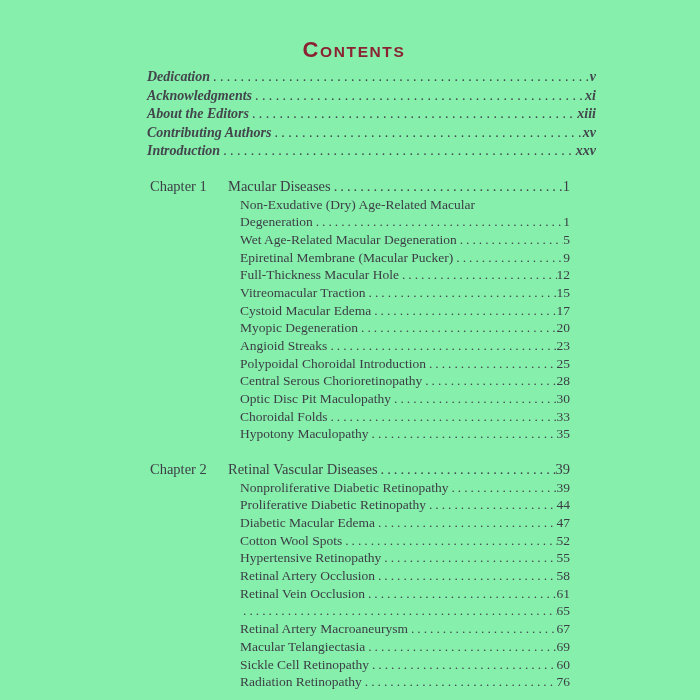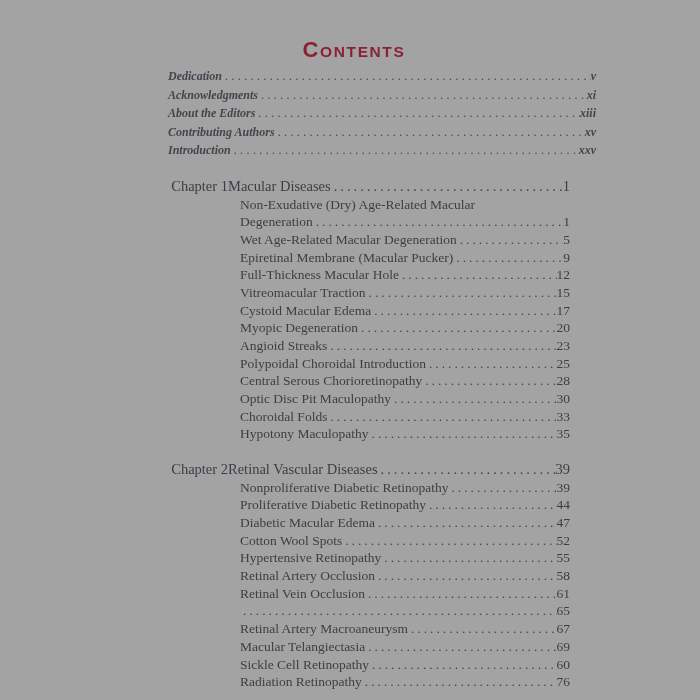--- a/index.html
+++ b/index.html
@@ -10,21 +10,21 @@
   body {
     width: 700px;
     height: 700px;
     position: relative;
     overflow: hidden;
     font-family: "Liberation Serif", serif;
   }
   .page {
     position: absolute;
     inset: 0;
-    background: #a3a3a3;
+    background: #86efac;
   }
   
   .title {
     position: absolute;
     top: 37px;
     left: 0;
     width: 708px;
     margin: 0;
     text-align: center;
     font-family: "Liberation Sans", sans-serif;
@@ -45,43 +45,41 @@
     top: 69px;
     width: 449px;
   }
   .row {
     display: flex;
     align-items: baseline;
     color: #3c3e45;
   }
   .fm-row {
     height: 18.5px;
-    font-size: 12px;
+    font-size: 14px;
     font-style: italic;
     font-weight: bold;
     color: #43454c;
-    margin-left: 21px;
   }
   .fm-row .leader { letter-spacing: 3.4px; font-weight: normal; font-style: normal; }
   
   .chapters {
     position: absolute;
     left: 150px;
     top: 177px;
     width: 420px;
   }
   .chapter { margin-bottom: 17px; }
   .chapter-header {
     font-size: 14.5px;
     line-height: 18.5px;
     height: 18.5px;
   }
   .ch-label {
     flex: 0 0 78px;
-    text-align: right;
   }
   .ch-main {
     flex: 1 1 auto;
     display: flex;
     align-items: baseline;
     min-width: 0;
   }
   .entries { margin-left: 90px; text-align: center; }
   .entry-row {
     font-size: 13.5px;

